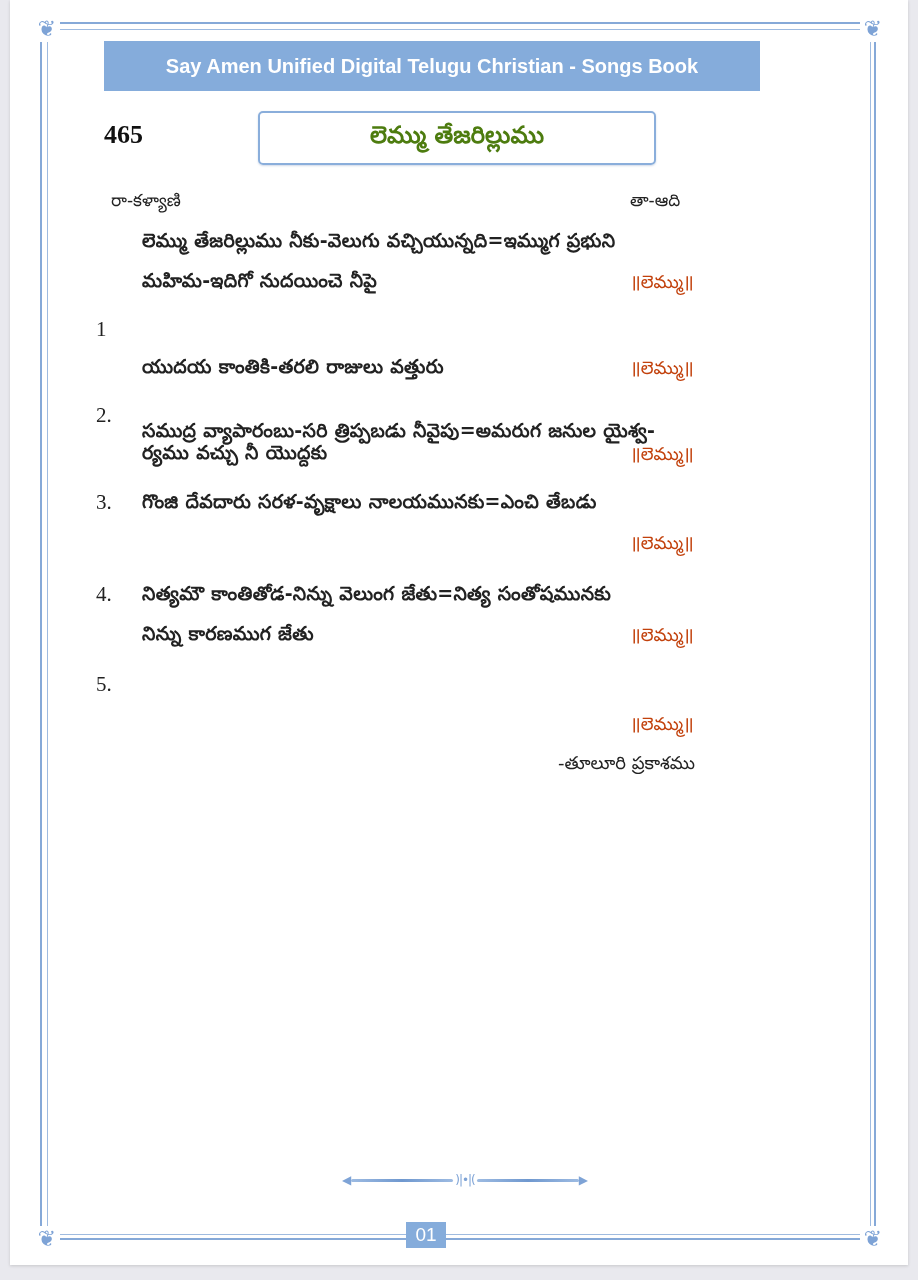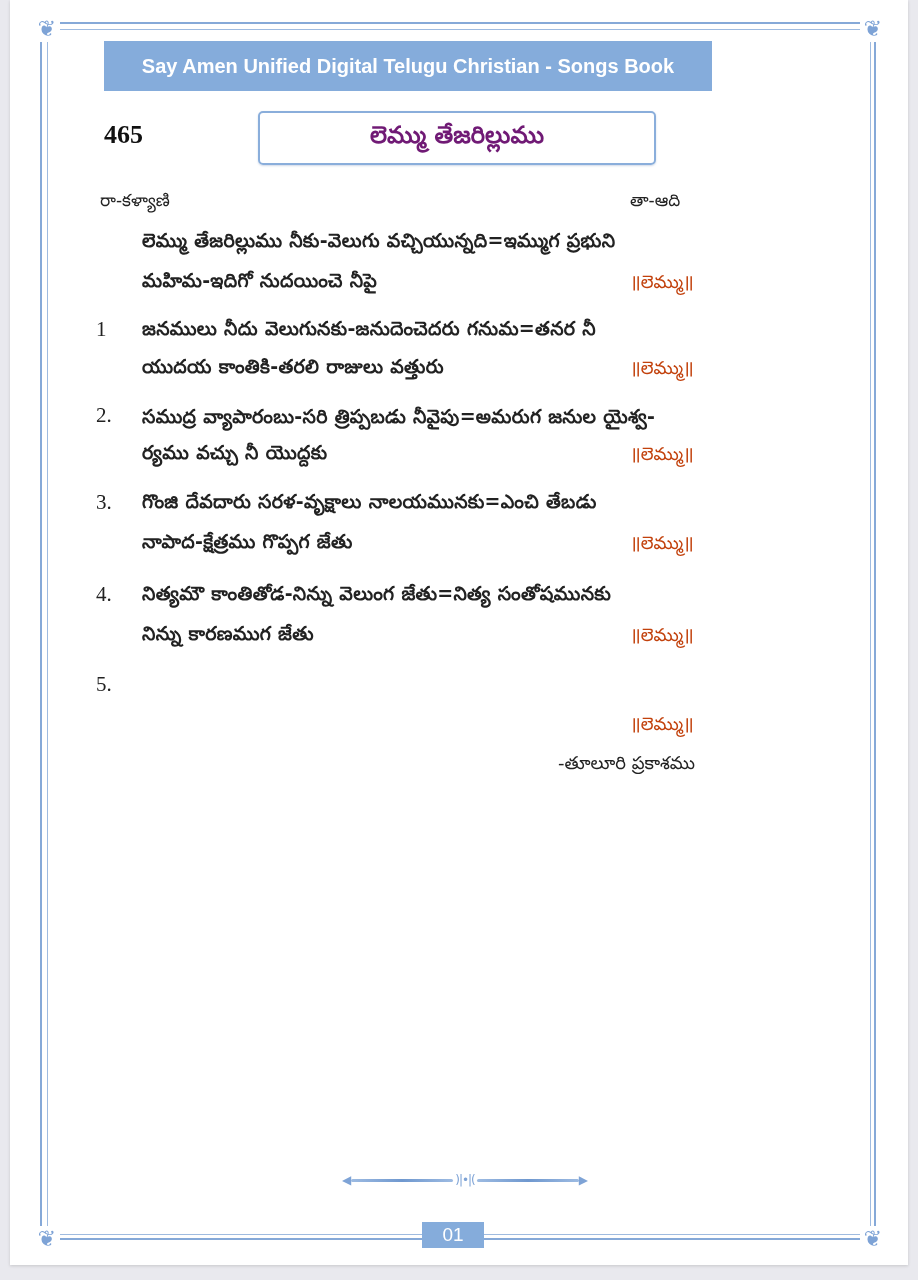--- a/index.html
+++ b/index.html
@@ -26,39 +26,39 @@
       position: absolute; width: 26px; height: 26px; color: #7ea3d6;
       font-size: 22px; line-height: 26px; text-align: center;
       background: #fff;
     }
     .corner.tl { left: 24px; top: 16px; }
     .corner.tr { left: 850px; top: 16px; }
     .corner.bl { left: 24px; top: 1226px; }
     .corner.br { left: 850px; top: 1226px; }
 
     .header-bar {
-      position: absolute; left: 94px; top: 41px; width: 608px; height: 50px;
+      position: absolute; left: 94px; top: 41px; width: 656px; height: 50px;
       background: #85acdb;
       color: #ffffff; font-family: "Liberation Sans", sans-serif;
       font-weight: bold; font-size: 20px;
       display: flex; align-items: center; justify-content: center;
     }
     .song-number {
       position: absolute; left: 94px; top: 120px;
       font-family: "Liberation Serif", serif; font-weight: bold; font-size: 26px;
       color: #111;
     }
     .title-box {
       position: absolute; left: 248px; top: 111px; width: 394px; height: 50px;
       border: 2px solid #8aaedb; border-radius: 5px;
       display: flex; align-items: center; justify-content: center;
-      font-size: 24px; font-weight: bold; color: #701a75;
+      font-size: 24px; font-weight: bold; color: #4d7c0f;
       box-shadow: 0 1px 2px rgba(100,130,180,0.3);
     }
-    .meta-raga { position: absolute; left: 90px; top: 190px; font-size: 17px; color: #222; }
+    .meta-raga { position: absolute; left: 101px; top: 190px; font-size: 17px; color: #222; }
     .meta-tala { position: absolute; left: 620px; top: 190px; font-size: 17px; color: #222; }
 
     .line {
       position: absolute; font-size: 19px; color: #222; white-space: nowrap;
       letter-spacing: 0.3px;
       font-weight: bold;
     }
     .num {
       position: absolute; left: 86px; font-family: "Liberation Serif", serif;
       font-size: 21px; color: #222;
@@ -73,21 +73,21 @@
       display: flex; align-items: center; color: #7ea3d6;
     }
     .divider .arrow { font-size: 12px; line-height: 16px; }
     .divider .bar {
       flex: 1; height: 3px; background: linear-gradient(90deg, #9dbbe2, #6f98cf, #9dbbe2);
       border-radius: 2px;
     }
     .divider .orn { font-size: 12px; padding: 0 2px; letter-spacing: -1px; }
 
     .page-num {
-      position: absolute; left: 412px; top: 1222px; width: 62px; height: 26px;
+      position: absolute; left: 396px; top: 1222px; width: 40px; height: 26px;
       background: #85acdb; color: #fff; font-family: "Liberation Sans", sans-serif;
       font-size: 19px; display: flex; align-items: center; justify-content: center;
     }
   </style>
 </head>
 <body>
 
 <div class="page">
   <div class="border-outer"></div>
   <div class="border-inner"></div>
@@ -102,32 +102,30 @@
   <div class="title-box">లెమ్ము తేజరిల్లుము</div>
 
   <div class="meta-raga">రా-కళ్యాణి</div>
   <div class="meta-tala">తా-ఆది</div>
 
   <div class="line" style="left:132px; top:229px;">లెమ్ము తేజరిల్లుము నీకు-వెలుగు వచ్చియున్నది=ఇమ్ముగ ప్రభుని</div>
   <div class="line" style="left:132px; top:269px;">మహిమ-ఇదిగో నుదయించె నీపై</div>
   <div class="refrain" style="top:271px;">॥లెమ్ము॥</div>
 
   <div class="num" style="top:317px;">1</div>
-  <div class="line" style="left:132px; top:317px;">జనములు నీదు వెలుగునకు-జనుదెంచెదరు గనుమ=తనర నీ</div>
   <div class="line" style="left:132px; top:355px;">యుదయ కాంతికి-తరలి రాజులు వత్తురు</div>
   <div class="refrain" style="top:357px;">॥లెమ్ము॥</div>
 
   <div class="num" style="top:403px;">2.</div>
-  <div class="line" style="left:132px; top:405px;">సముద్ర వ్యాపారంబు-సరి త్రిప్పబడు నీవైపు=అమరుగ జనుల యైశ్వ-</div>
+  <div class="line" style="left:132px; top:419px;">సముద్ర వ్యాపారంబు-సరి త్రిప్పబడు నీవైపు=అమరుగ జనుల యైశ్వ-</div>
   <div class="line" style="left:132px; top:441px;text-align:right;">ర్యము వచ్చు నీ యొద్దకు</div>
   <div class="refrain" style="top:443px;">॥లెమ్ము॥</div>
 
   <div class="num" style="top:490px;">3.</div>
   <div class="line" style="left:132px; top:490px;">గొంజి దేవదారు సరళ-వృక్షాలు నాలయమునకు=ఎంచి తేబడు</div>
-  <div class="line" style="left:132px; top:530px;">నాపాద-క్షేత్రము గొప్పగ జేతు</div>
   <div class="refrain" style="top:532px;">॥లెమ్ము॥</div>
 
   <div class="num" style="top:582px;">4.</div>
   <div class="line" style="left:132px; top:582px;">నిత్యమౌ కాంతితోడ-నిన్ను వెలుంగ జేతు=నిత్య సంతోషమునకు</div>
   <div class="line" style="left:132px; top:622px;">నిన్ను కారణముగ జేతు</div>
   <div class="refrain" style="top:624px;">॥లెమ్ము॥</div>
 
   <div class="num" style="top:672px;">5.</div>
   <div class="refrain" style="top:713px;">॥లెమ్ము॥</div>
 

